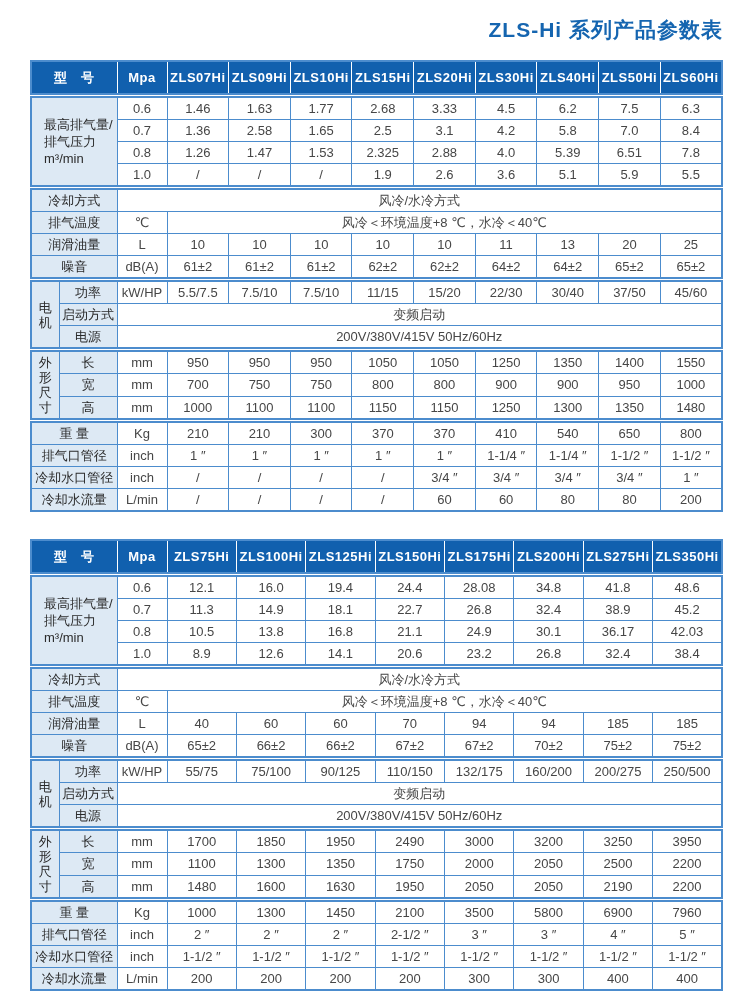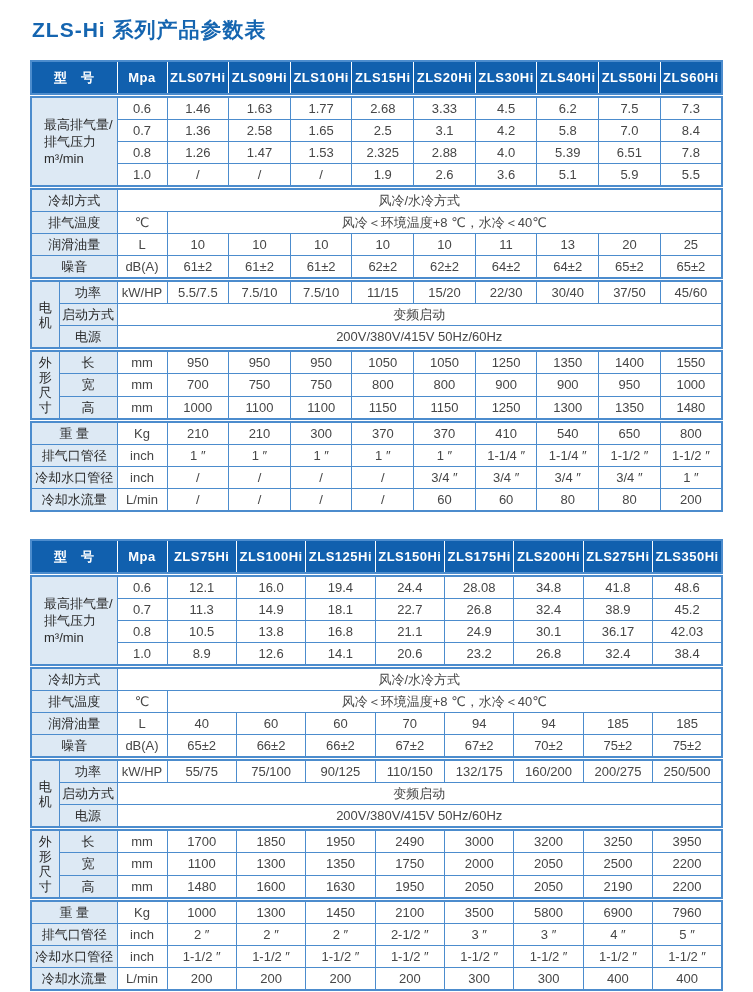--- a/index.html
+++ b/index.html
@@ -9,20 +9,21 @@
     color:#333;
     -webkit-font-smoothing:antialiased;
   }
   .page{padding:10px 30px 0 30px;}
   .title{
     font-size:21px;
     font-weight:bold;
     color:var(--title-color,#1565b0);
     letter-spacing:1px;
     margin:6px 0 16px 2px;
+    text-align:right;
   }
   table.spec{
     border-collapse:collapse;
     table-layout:fixed;
     width:693px;
     border:2px solid var(--bd,#4c8ccd);
     margin-bottom:27px;
   }
   table.spec td, table.spec th{
     border:1px solid var(--bd,#4c8ccd);
@@ -108,21 +109,21 @@
 m³/min</td>
             <td class="unit">0.6</td>
             <td class="val">1.46</td>
             <td class="val">1.63</td>
             <td class="val">1.77</td>
             <td class="val">2.68</td>
             <td class="val">3.33</td>
             <td class="val">4.5</td>
             <td class="val">6.2</td>
             <td class="val">7.5</td>
-            <td class="val">7.3</td>
+            <td class="val">6.3</td>
           </tr>
           <tr>
             <td class="unit">0.7</td>
             <td class="val">1.36</td>
             <td class="val">2.58</td>
             <td class="val">1.65</td>
             <td class="val">2.5</td>
             <td class="val">3.1</td>
             <td class="val">4.2</td>
             <td class="val">5.8</td>

